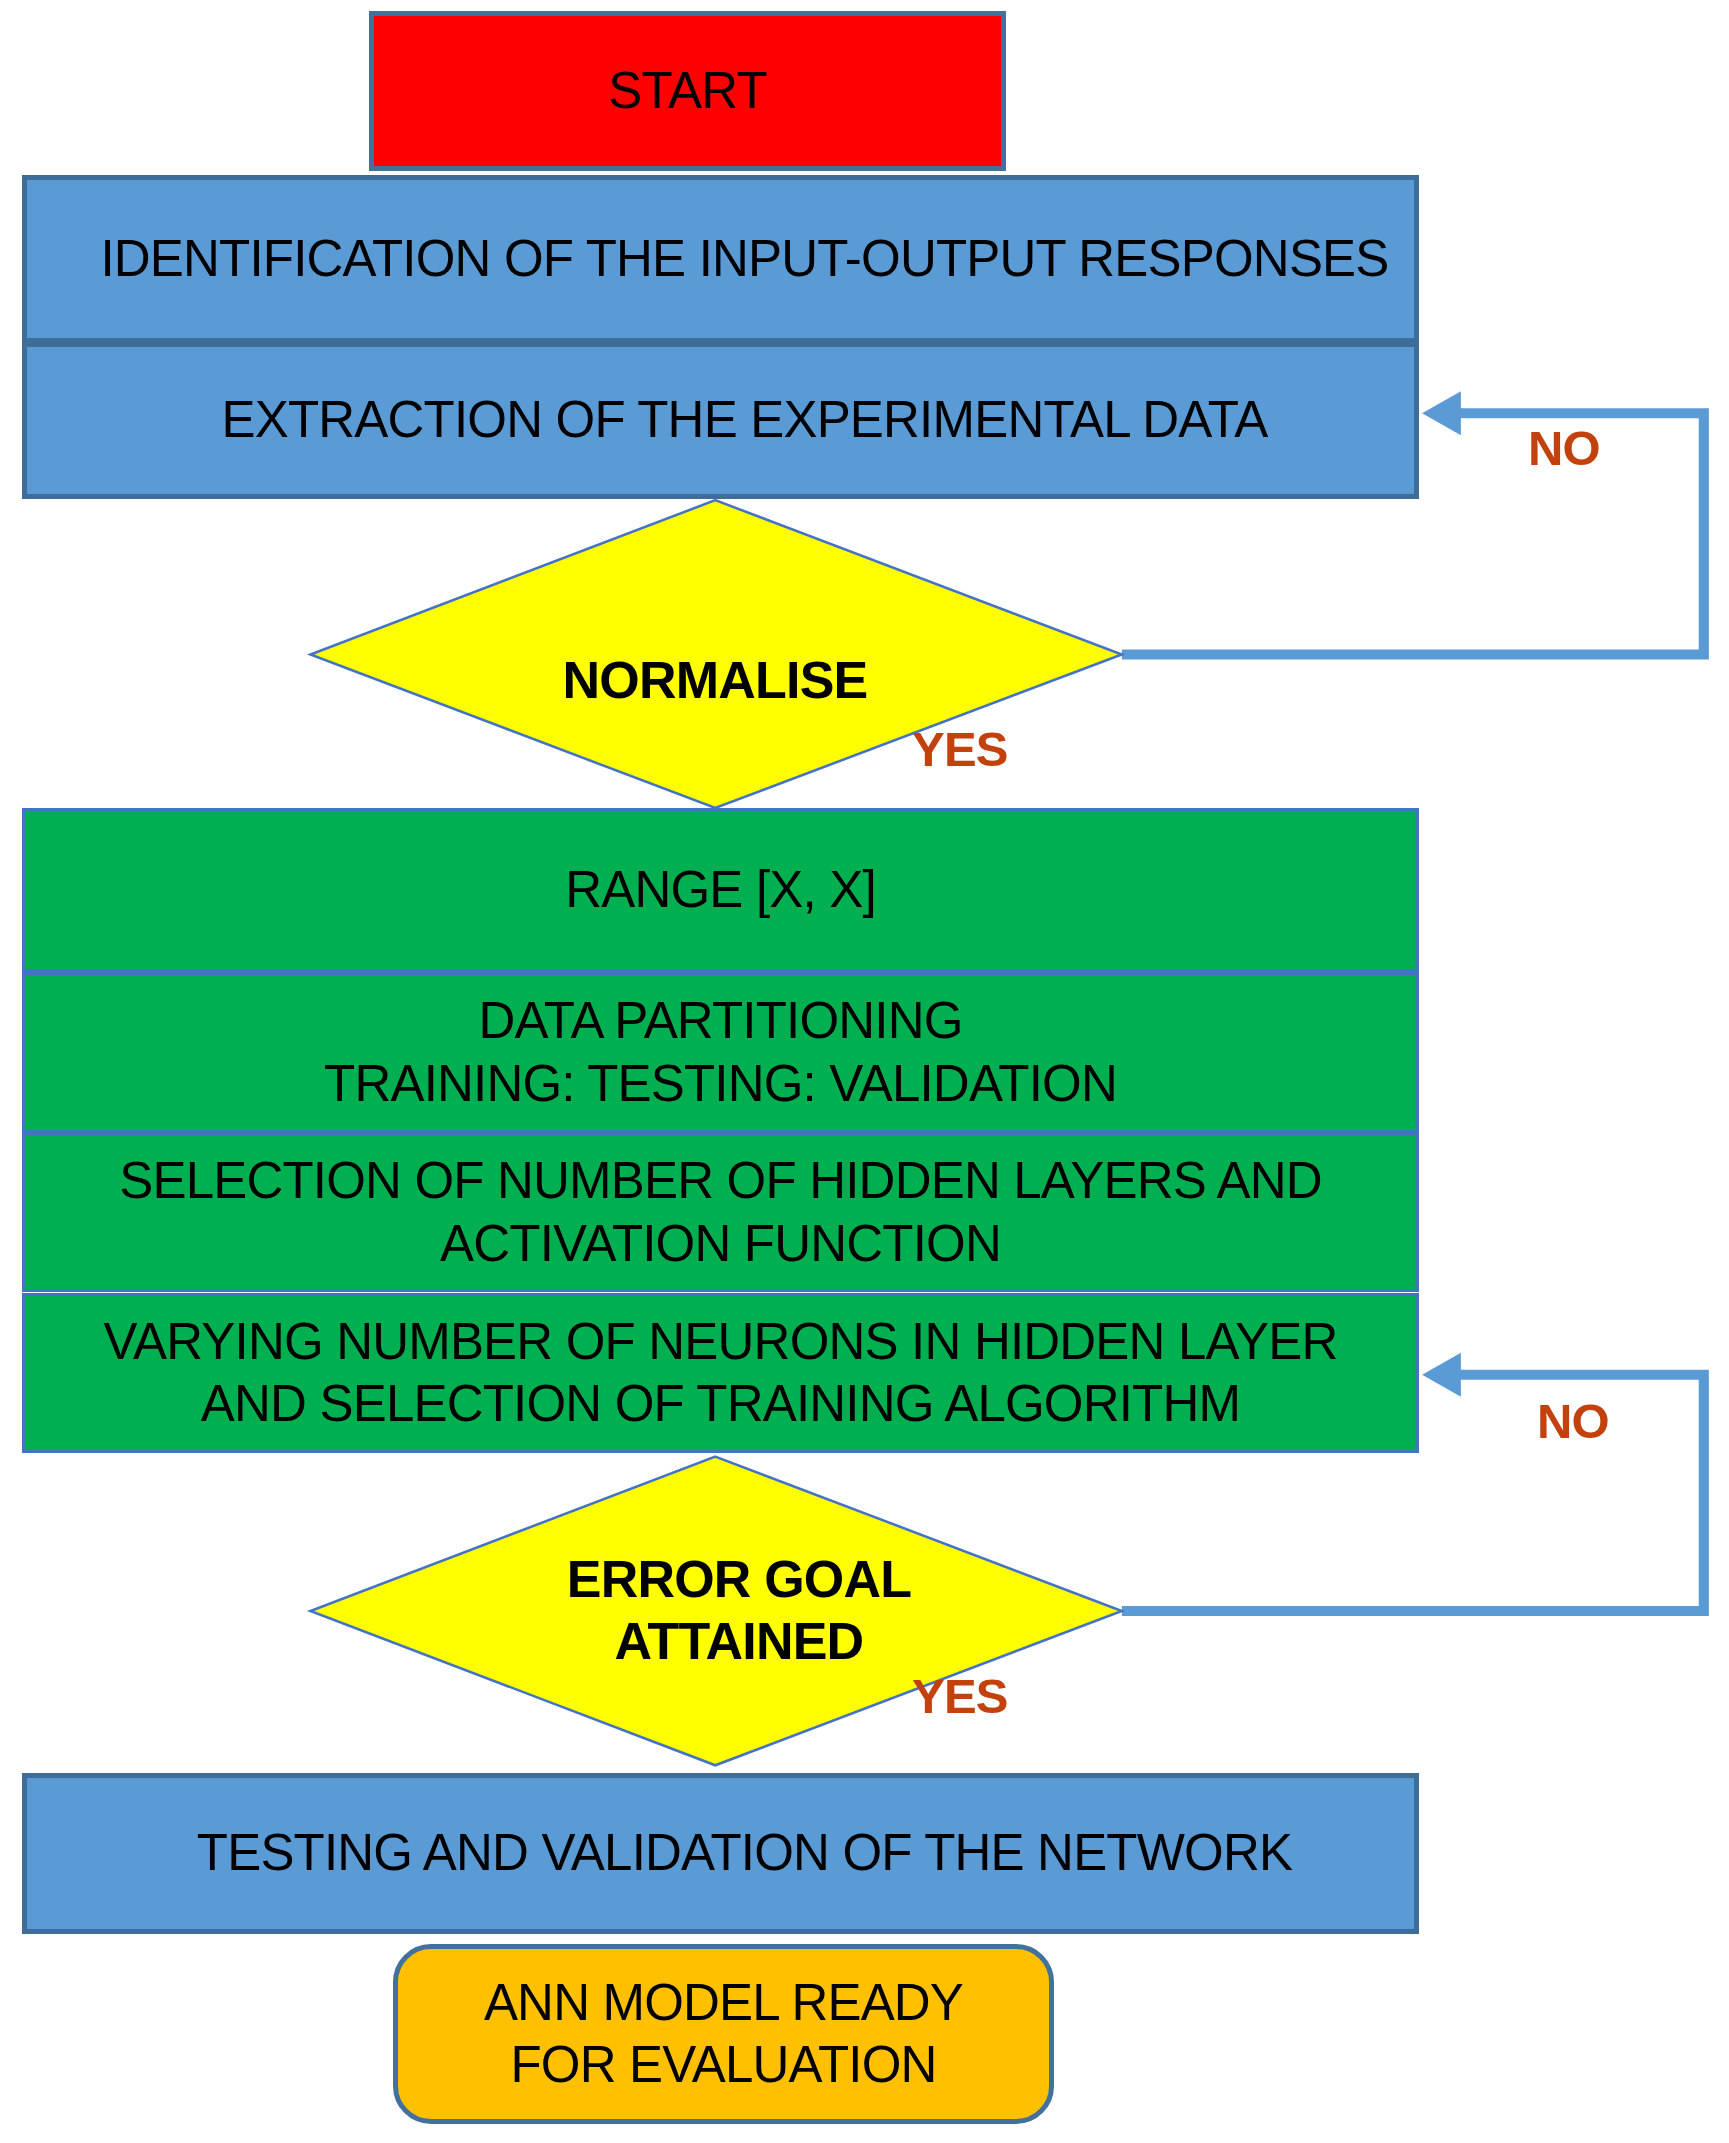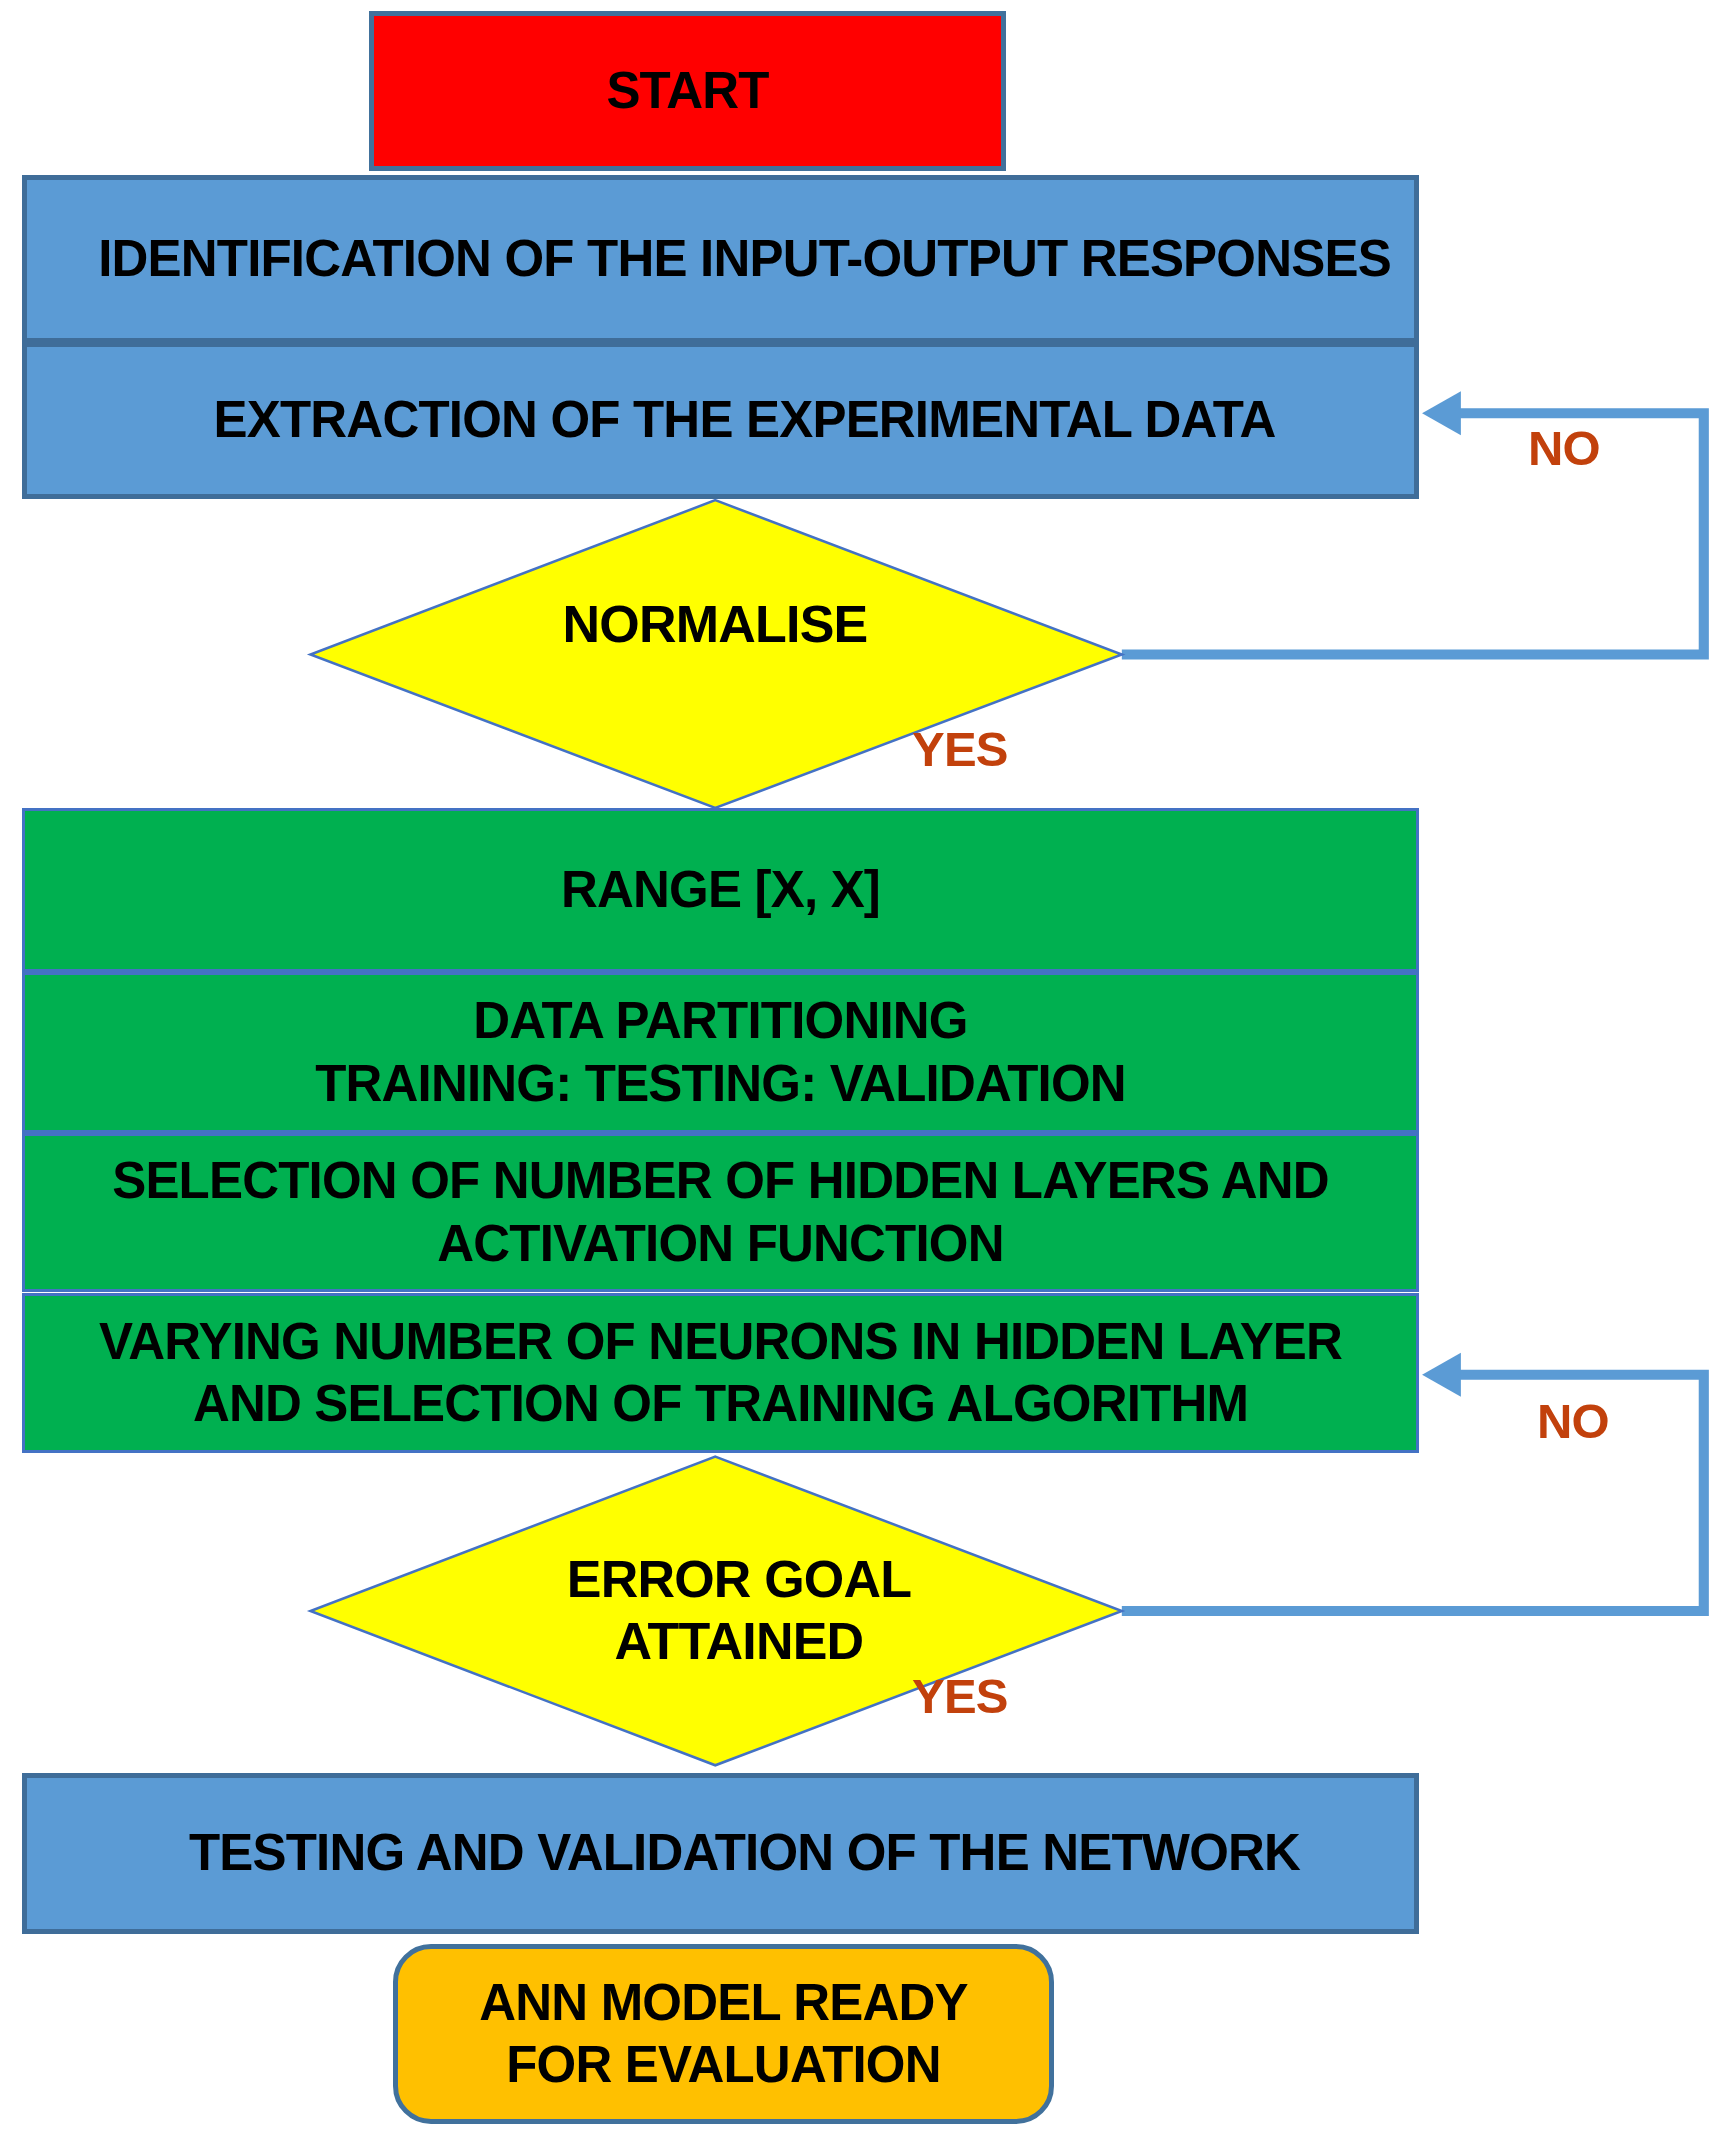--- a/index.html
+++ b/index.html
@@ -14,21 +14,21 @@
     background: #ffffff;
     font-family: "Liberation Sans", sans-serif;
     overflow: hidden;
   }
   .node {
     position: absolute;
     display: flex;
     align-items: center;
     justify-content: center;
     text-align: center;
-    font-weight: bold;
+    font-weight: normal;
     color: #000000;
     white-space: pre-line;
     line-height: 1.22;
     box-sizing: border-box;
     letter-spacing: -0.8px;
   }
   .start {
     left: 369px; top: 11px; width: 637px; height: 160px;
     background: #FF0000;
     border: 5.9px solid #41719C;
@@ -68,21 +68,21 @@
     justify-content: center;
     text-align: center;
     font-weight: bold;
     color: #000000;
     white-space: pre-line;
     line-height: 1.18;
     font-size: 52px;
     letter-spacing: -0.8px;
     pointer-events: none;
   }
-  .dl1 { left: 420px; top: 540px;  width: 590px; height: 169px; }
+  .dl1 { left: 420px; top: 596px;  width: 590px; height: 169px; }
   .dl2 { left: 444px; top: 1526px; width: 590px; height: 169px; }
   .branch {
     position: absolute;
     font-weight: bold;
     color: #c2410c;
     font-size: 49px;
     letter-spacing: -0.8px;
   }
   .yes1 { left: 912px; top: 721px;  }
   .no1  { left: 1528px; top: 420px;  }

